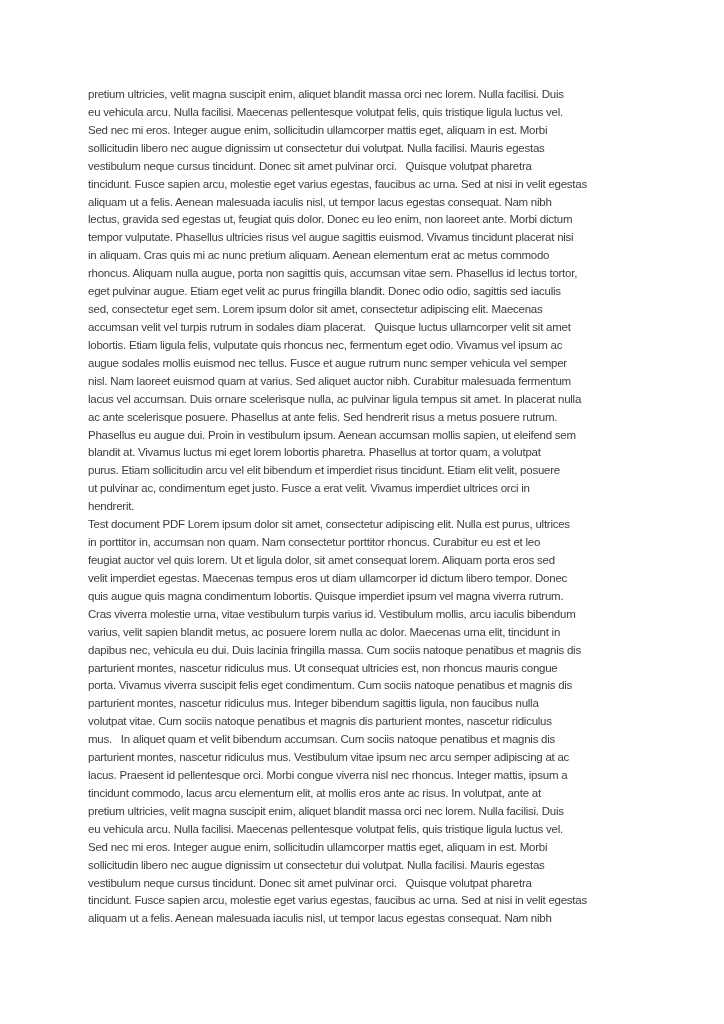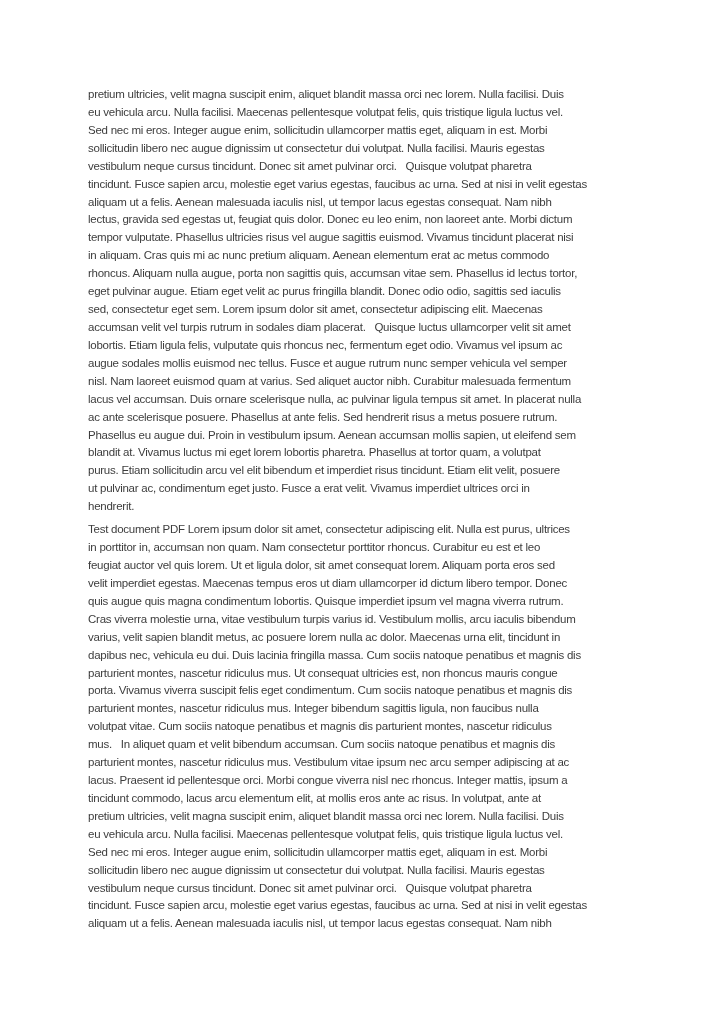--- a/index.html
+++ b/index.html
@@ -23,21 +23,20 @@
     font-size: 11.5px;
     line-height: 17.92px;
     letter-spacing: -0.25px;
     color: #3d3d3d;
   }
   .para {
     white-space: pre-wrap;
     margin: 0;
   }
   .para + .para {
-    margin-top: 5px;
   }
 </style>
 </head>
 <body>
 
 <div class="pdf-page">
   <div class="text-block">
     <div class="para">pretium ultricies, velit magna suscipit enim, aliquet blandit massa orci nec lorem. Nulla facilisi. Duis
 eu vehicula arcu. Nulla facilisi. Maecenas pellentesque volutpat felis, quis tristique ligula luctus vel.
 Sed nec mi eros. Integer augue enim, sollicitudin ullamcorper mattis eget, aliquam in est. Morbi

